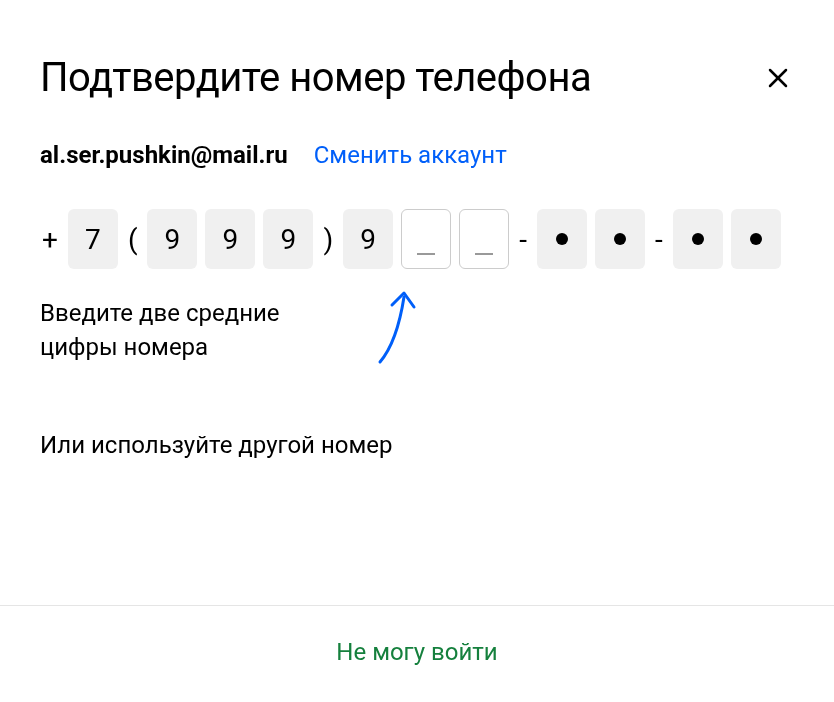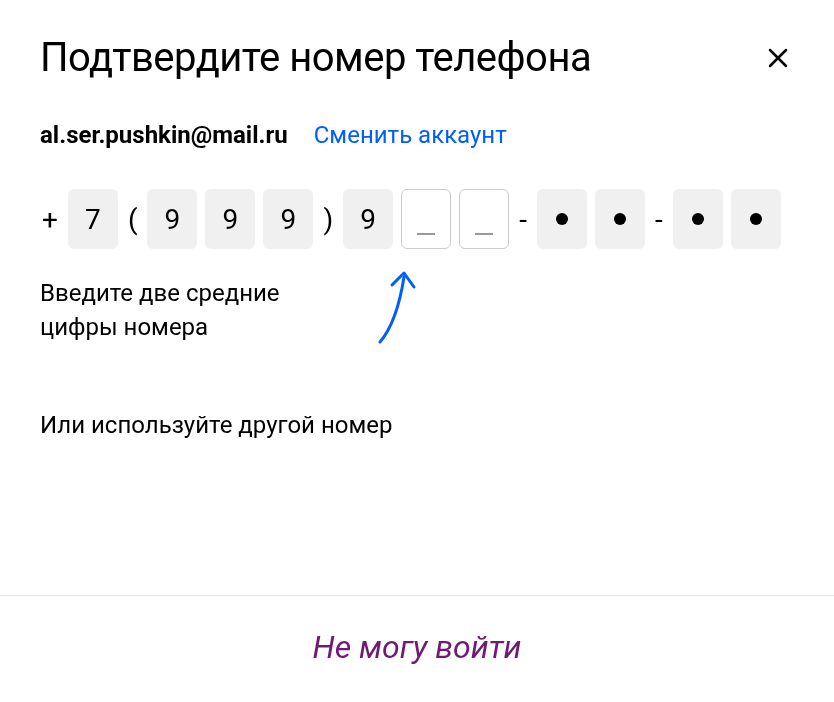--- a/index.html
+++ b/index.html
@@ -8,21 +8,21 @@
       padding: 0;
     }
     body {
       font-family: -apple-system, BlinkMacSystemFont, "Segoe UI", Roboto, Helvetica, Arial, sans-serif;
       background: #fff;
       width: 834px;
       height: 702px;
       position: relative;
     }
     .container {
-      padding: 34px 40px 0 40px;
+      padding: 54px 40px 0 40px;
     }
     .header {
       display: flex;
       justify-content: space-between;
       align-items: center;
       margin-bottom: 40px;
     }
     .title {
       font-size: 40px;
       font-weight: 400;
@@ -148,24 +148,23 @@
       position: absolute;
       bottom: 0;
       left: 0;
       right: 0;
       border-top: 1px solid #e5e5e5;
       display: flex;
       justify-content: center;
       padding: 32px 0 36px 0;
     }
     .cant-login {
-      font-size: 32px;
-      color: #701a75;
-      cursor: pointer;
-      font-style: italic;
+      font-size: 24px;
+      color: #15803d;
+      cursor: pointer;
     }
   </style>
 </head>
 <body>
 
 <div class="container">
   <div class="header">
     <h1 class="title">Подтвердите номер телефона</h1>
     <div class="close-btn">
       <svg viewBox="0 0 24 24" fill="none" stroke="#000" stroke-width="2.5" stroke-linecap="round">

